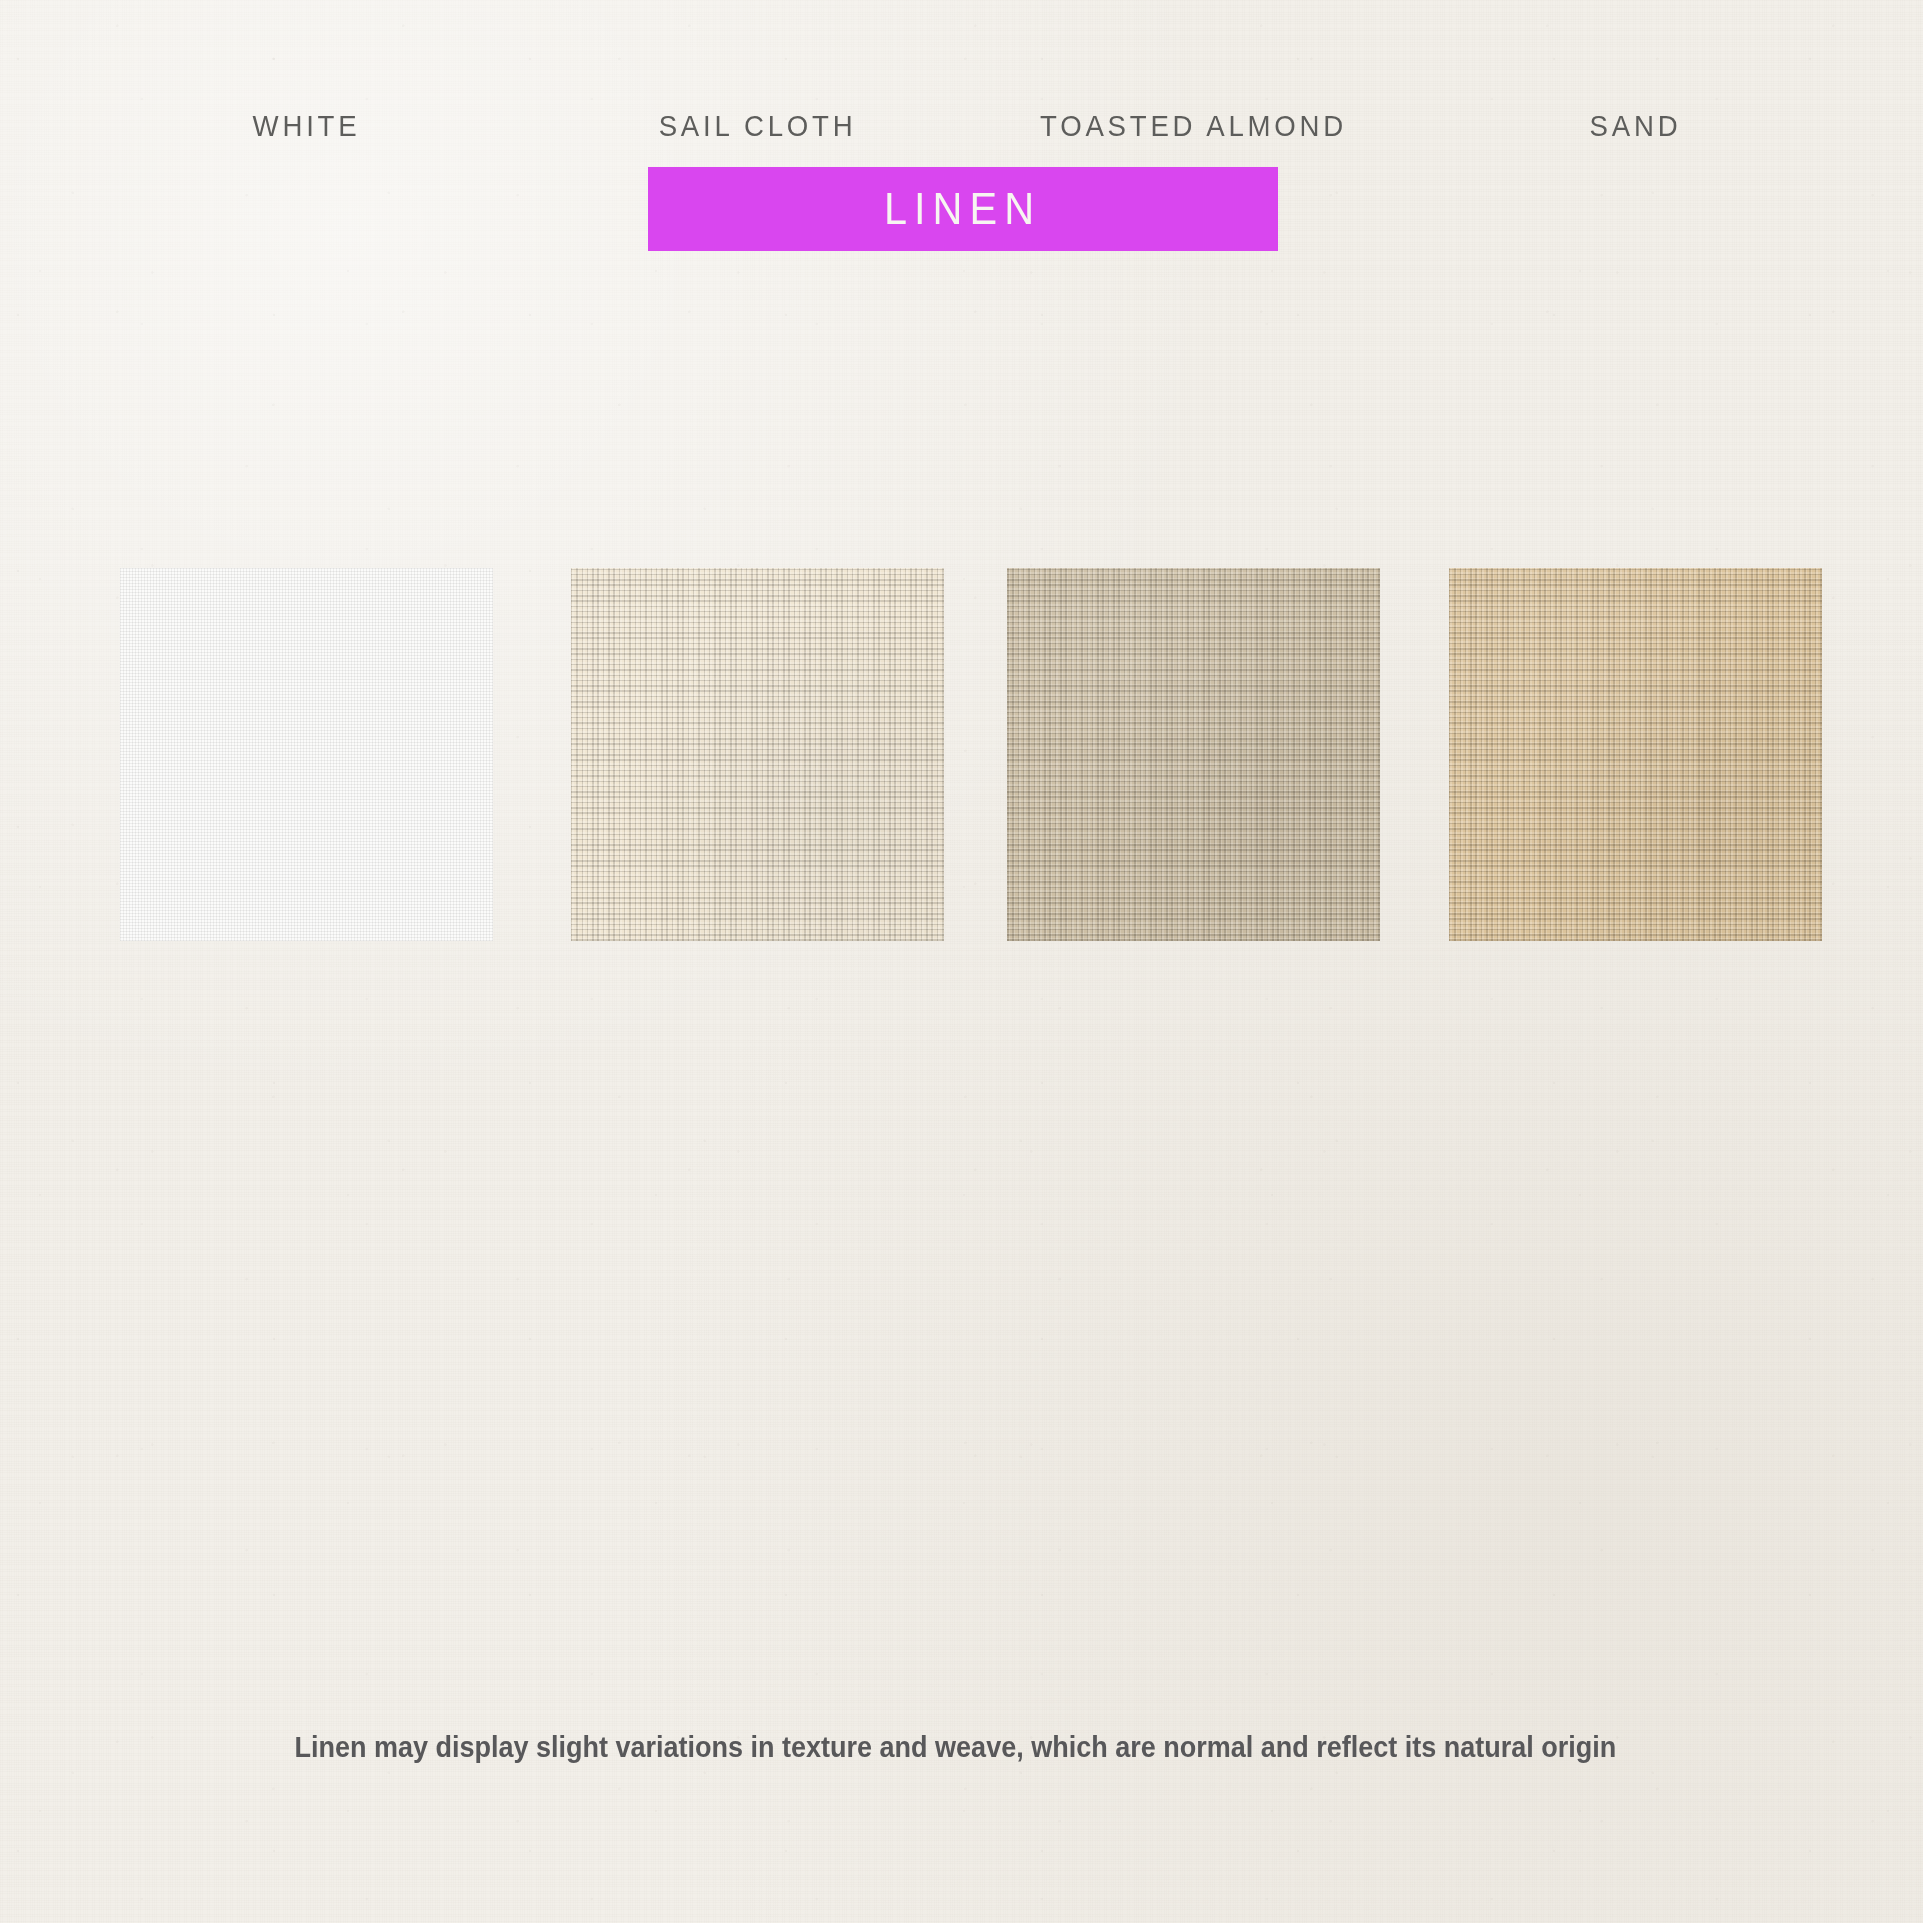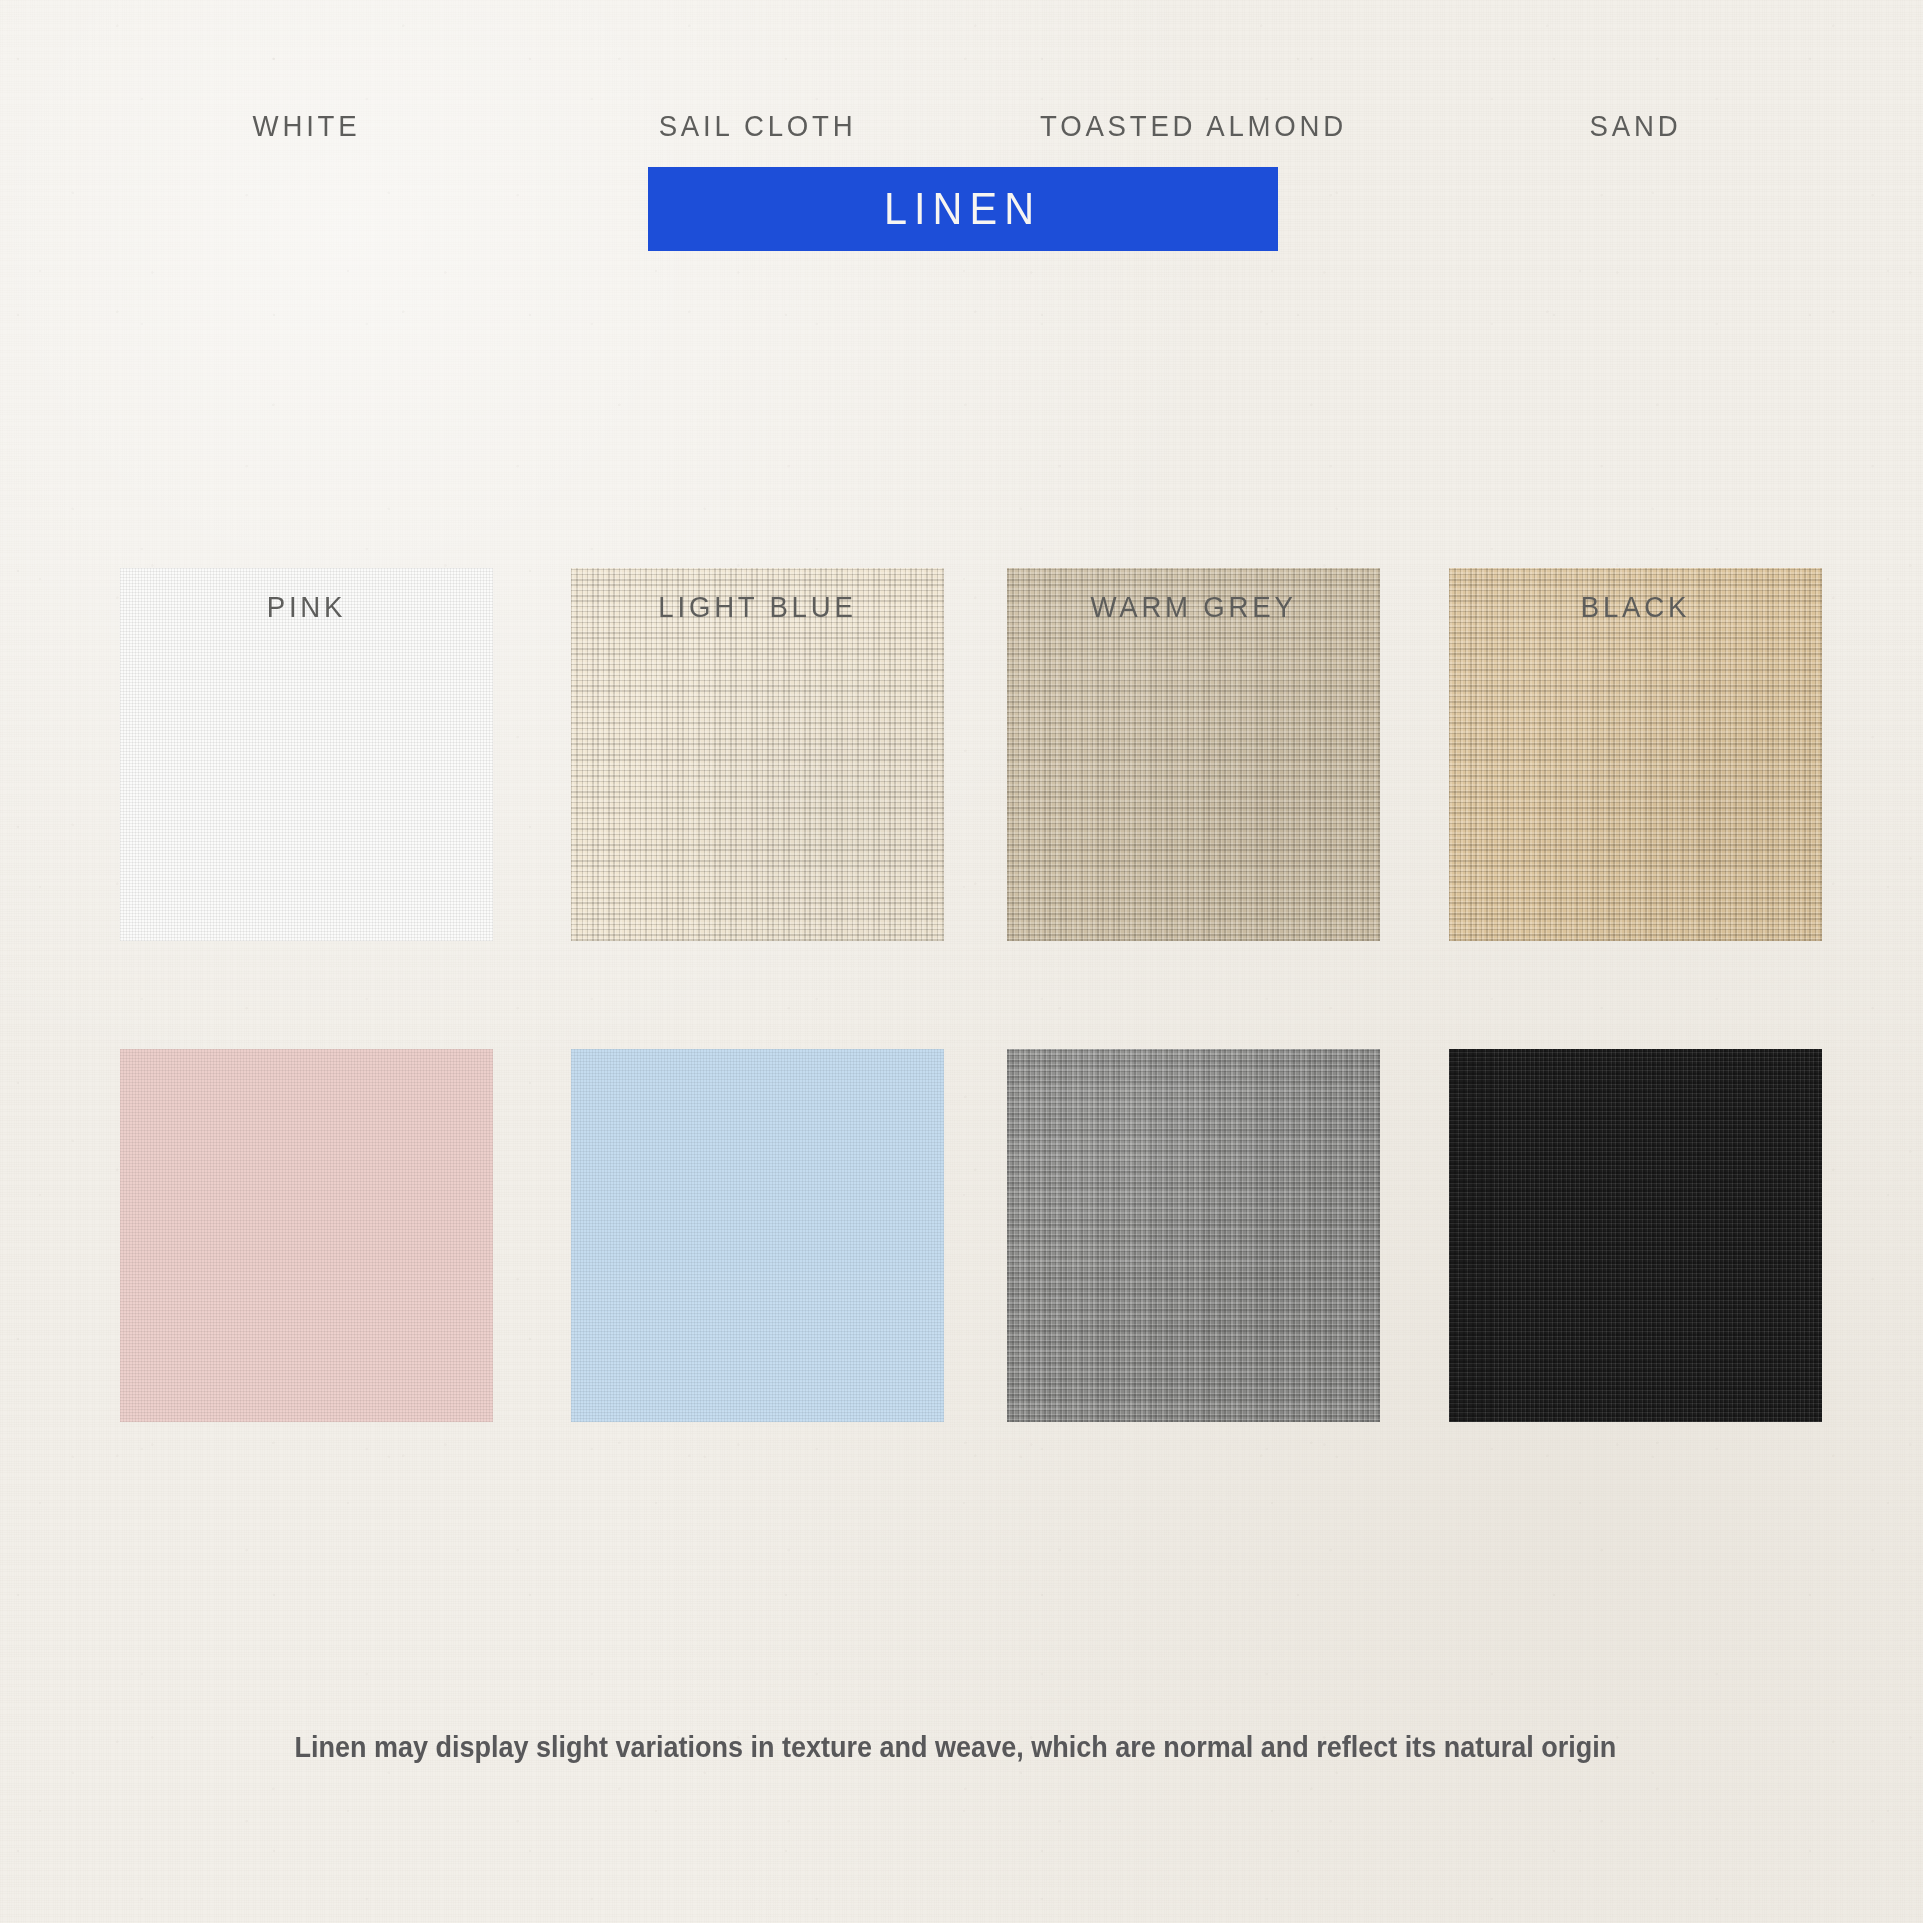--- a/index.html
+++ b/index.html
@@ -152,21 +152,21 @@
     transform: scaleX(0.90);
     white-space: nowrap;
   }
 </style>
 </head>
 <body>
 
 <div id="page" style="background-color: rgb(242, 239, 233);"></div>
 <div id="grain"></div>
 
-<div id="banner" style="background: #1d4ed8;">
+<div id="banner" style="background: #d946ef;">
   <div id="banner-title" style="color: rgb(247, 245, 241);">LINEN</div>
 </div>
 
 <div id="grid">
 
   <div class="row">
     <div class="cell" style="left:120px">
       <div class="cell-label" style="color: rgb(93, 93, 91);">WHITE</div>
       <div class="swatch weave-fine" style="background-color: rgb(251, 251, 250);"></div>
     </div>
@@ -177,37 +177,19 @@
     <div class="cell" style="left:1007px">
       <div class="cell-label" style="color: rgb(93, 93, 91);">TOASTED ALMOND</div>
       <div class="swatch weave-coarse" style="background-color: rgb(205, 191, 165);"></div>
     </div>
     <div class="cell" style="left:1449px">
       <div class="cell-label" style="color: rgb(93, 93, 91);">SAND</div>
       <div class="swatch weave-coarse" style="background-color: rgb(220, 196, 156);"></div>
     </div>
   </div>
 
-  <div class="row">
-    <div class="cell" style="left:120px">
-      <div class="cell-label" style="color: rgb(93, 93, 91);">PINK</div>
-      <div class="swatch weave-fine" style="background-color: rgb(236, 207, 203);"></div>
-    </div>
-    <div class="cell" style="left:571px">
-      <div class="cell-label" style="color: rgb(93, 93, 91);">LIGHT BLUE</div>
-      <div class="swatch weave-fine" style="background-color: rgb(197, 220, 239);"></div>
-    </div>
-    <div class="cell" style="left:1007px">
-      <div class="cell-label" style="color: rgb(93, 93, 91);">WARM GREY</div>
-      <div class="swatch weave-coarse" style="background-color: rgb(138, 138, 136);"></div>
-    </div>
-    <div class="cell" style="left:1449px">
-      <div class="cell-label" style="color: rgb(93, 93, 91);">BLACK</div>
-      <div class="swatch weave-dark" style="background-color: rgb(28, 28, 28);"></div>
-    </div>
-  </div>
 
 </div>
 
 <div id="footer">
   <span id="footer-note" style="color: rgb(88, 88, 90);">Linen may display slight variations in texture and weave, which are normal and reflect its natural origin</span>
 </div>
 
 
 </body></html>

